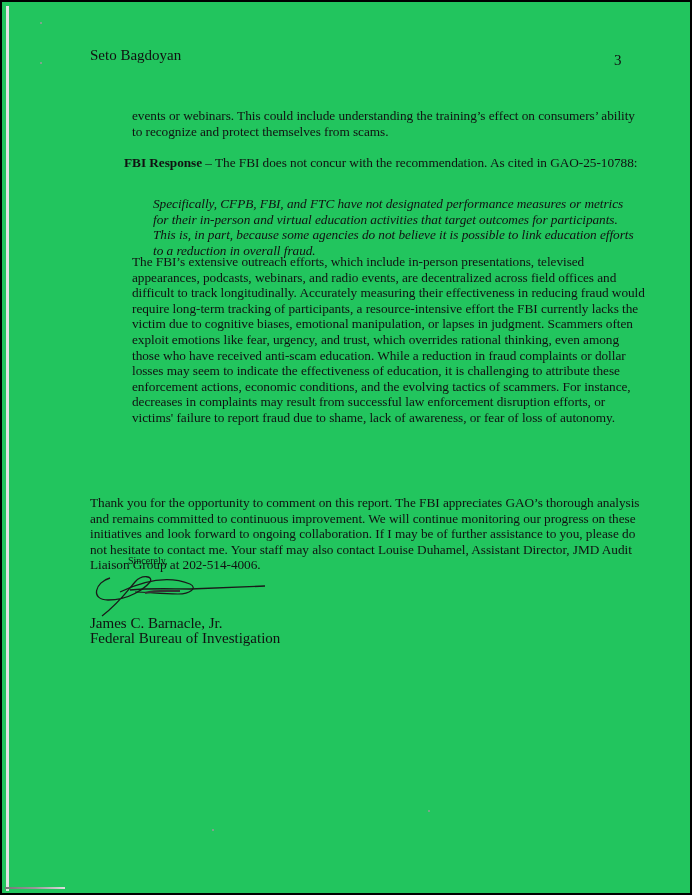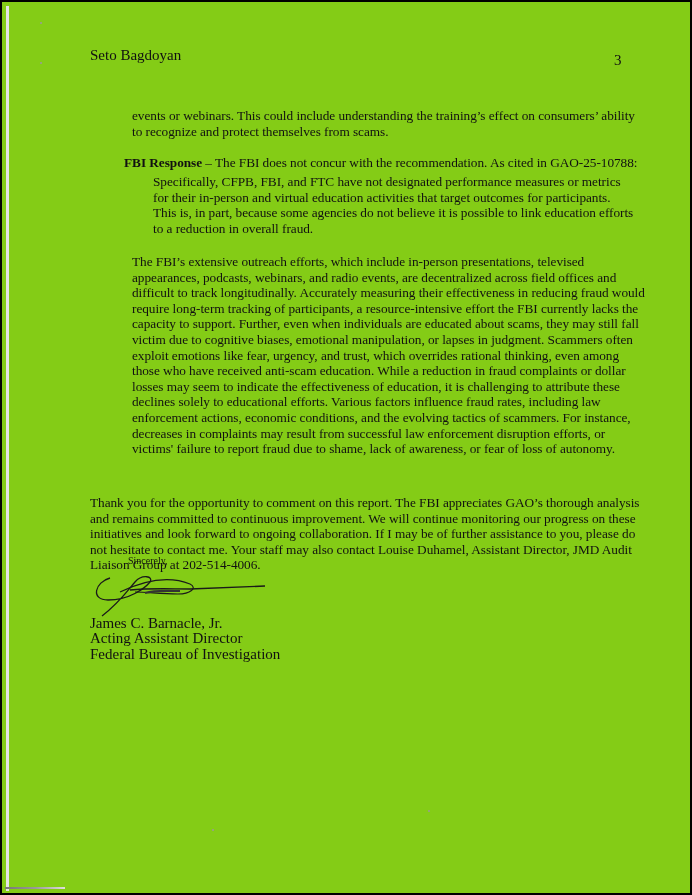--- a/index.html
+++ b/index.html
@@ -15,21 +15,21 @@
       font-family: "Liberation Serif", "DejaVu Serif", serif;
       color: #111111;
     }
     .page {
       position: absolute;
       left: 0; top: 0;
       width: 692px;
       height: 895px;
       box-sizing: border-box;
       border: 2px solid #000000;
-      background: #84cc16;
+      background: #22c55e;
     }
     .left-strip {
       position: absolute;
       left: 4px; top: 4px;
       width: 3px; height: 885px;
       background: #e4e4e4;
     }
     .speck {
       position: absolute;
       width: 2px; height: 2px;
@@ -59,22 +59,23 @@
       left: 130px; top: 86px;
       width: 500px;
     }
     .p-response {
       left: 122px; top: 133px;
       width: 540px;
       white-space: nowrap;
     }
     .p-response b { font-weight: bold; }
     .p-quote {
-      left: 151px; top: 152px;
+      left: 151px; top: 174px;
       width: 480px;
+      font-style: italic;
     }
     .p-body {
       left: 130px; top: 232px;
       width: 500px;
     }
     .p-commit {
       left: 88px; top: 453px;
       width: 545px;
     }
     .p-thanks {
@@ -134,26 +135,24 @@
     <span class="line">for their in-person and virtual education activities that target outcomes for participants.</span>
     <span class="line">This is, in part, because some agencies do not believe it is possible to link education efforts</span>
     <span class="line">to a reduction in overall fraud.</span>
   </div>
 
   <div class="block p-body">
     <span class="line">The FBI’s extensive outreach efforts, which include in-person presentations, televised</span>
     <span class="line">appearances, podcasts, webinars, and radio events, are decentralized across field offices and</span>
     <span class="line">difficult to track longitudinally. Accurately measuring their effectiveness in reducing fraud would</span>
     <span class="line">require long-term tracking of participants, a resource-intensive effort the FBI currently lacks the</span>
-    <span class="line">capacity to support. Further, even when individuals are educated about scams, they may still fall</span>
     <span class="line">victim due to cognitive biases, emotional manipulation, or lapses in judgment. Scammers often</span>
     <span class="line">exploit emotions like fear, urgency, and trust, which overrides rational thinking, even among</span>
     <span class="line">those who have received anti-scam education. While a reduction in fraud complaints or dollar</span>
     <span class="line">losses may seem to indicate the effectiveness of education, it is challenging to attribute these</span>
-    <span class="line">declines solely to educational efforts. Various factors influence fraud rates, including law</span>
     <span class="line">enforcement actions, economic conditions, and the evolving tactics of scammers. For instance,</span>
     <span class="line">decreases in complaints may result from successful law enforcement disruption efforts, or</span>
     <span class="line">victims' failure to report fraud due to shame, lack of awareness, or fear of loss of autonomy.</span>
   </div>
 
 
   <div class="block p-thanks">
     <span class="line">Thank you for the opportunity to comment on this report. The FBI appreciates GAO’s thorough analysis</span>
     <span class="line">and remains committed to continuous improvement. We will continue monitoring our progress on these</span>
     <span class="line">initiatives and look forward to ongoing collaboration. If I may be of further assistance to you, please do</span>
@@ -167,18 +166,17 @@
     <svg width="180" height="48" viewBox="0 0 180 48" xmlns="http://www.w3.org/2000/svg">
       <path d="M20 6 C 5 10, 0 28, 18 28 C 40 28, 55 16, 60 10 C 64 4, 52 2, 45 10 C 38 18, 30 30, 12 44" fill="none" stroke="#1a1a1a" stroke-width="1.3"></path>
       <path d="M30 20 C 55 8, 80 4, 100 12 C 108 16, 100 22, 88 22 C 70 22, 58 20, 45 20" fill="none" stroke="#1a1a1a" stroke-width="1.2"></path>
       <path d="M40 18 C 60 16, 80 17, 100 17 L 175 14" fill="none" stroke="#1a1a1a" stroke-width="1.4"></path>
       <path d="M55 21 C 65 18, 75 19, 90 19" fill="none" stroke="#333" stroke-width="2.2"></path>
     </svg>
   </div>
 
   <div class="sig-block">
     <span class="line">James C. Barnacle, Jr.</span>
-    <span class="line">Acting Assistant Director</span>
     <span class="line">Federal Bureau of Investigation</span>
   </div>
 
   <div class="bottom-smudge"></div>
 </div>
 
 </body></html>

